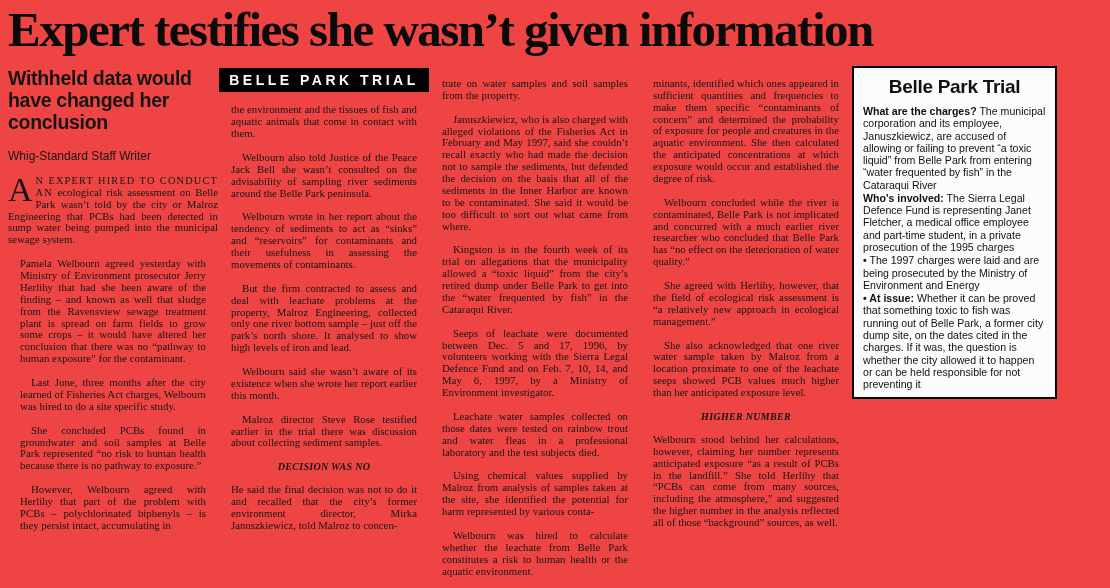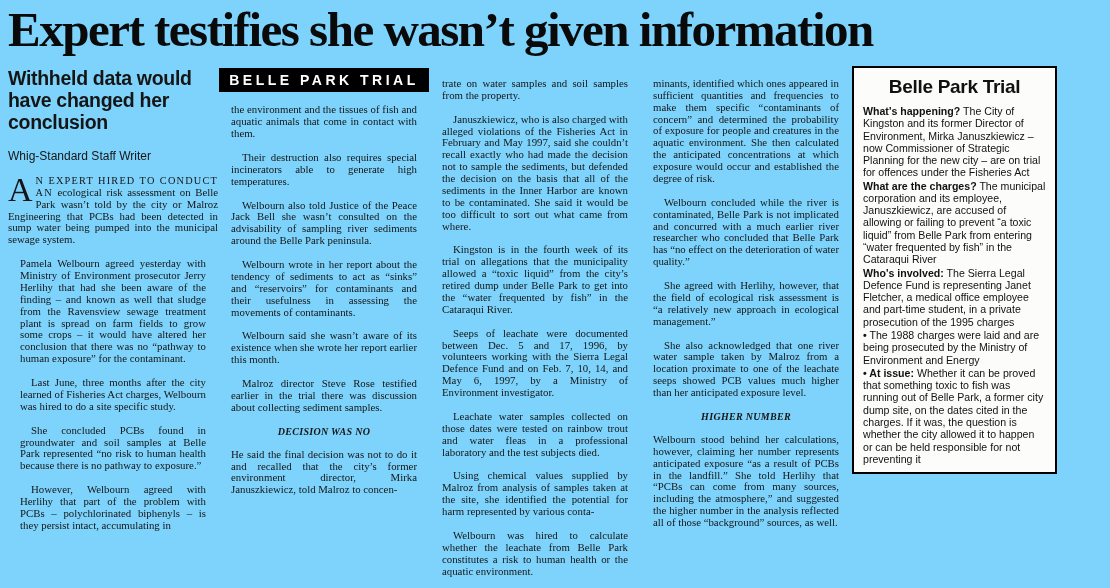--- a/index.html
+++ b/index.html
@@ -1,16 +1,16 @@
 <!DOCTYPE html>
 <html><head>
 <meta charset="utf-8">
 <style>
   html,body{margin:0;padding:0;background:#e9e9e6;}
-  .page{position:relative;width:1110px;height:588px;background:#7dd3fc;color:#111;
+  .page{position:relative;width:1110px;height:588px;background:#ef4444;color:#111;
         box-sizing:border-box;padding:4px 8px;overflow:hidden;
         font-family:"Liberation Serif",serif;}
   .headline{font-family:"Liberation Serif",serif;font-weight:700;font-size:49px;
         letter-spacing:-1.5px;line-height:1.08;margin:0 0 9px 0;white-space:nowrap;
         color:#0a0a0a;}
   .content{display:flex;gap:1px;height:506px;align-items:flex-start;}
   .col{flex:0 0 210px;overflow:hidden;font-size:10.8px;line-height:1.1;
         text-align:justify;color:#151515;}
   .subheadline{font-family:"Liberation Sans",sans-serif;font-weight:700;font-size:19.5px;
         line-height:1.12;margin:2px 0 16px 0;text-align:left;letter-spacing:-.3px;}
@@ -56,23 +56,23 @@
           <p class="para">She concluded PCBs found in groundwater and soil samples at Belle Park represented “no risk to human health because there is no pathway to exposure.”</p>
           <p class="para">However, Welbourn agreed with Herlihy that part of the problem with PCBs – polychlorinated biphenyls – is they persist intact, accumulating in</p>
         </div>
     </div>
 
     <div class="col">
       <div class="banner">BELLE PARK TRIAL</div>
       <div class="plist">
 
       <p class="para">the environment and the tissues of fish and aquatic animals that come in contact with them.</p>
-          <p class="para">Their destruction also requires special incinerators able to generate high temperatures.</p>
           <p class="para">Welbourn also told Justice of the Peace Jack Bell she wasn’t consulted on the advisability of sampling river sediments around the Belle Park peninsula.</p>
           <p class="para">Welbourn wrote in her report about the tendency of sediments to act as “sinks” and “reservoirs” for contaminants and their usefulness in assessing the movements of contaminants.</p>
+          <p class="para">But the firm contracted to assess and deal with leachate problems at the property, Malroz Engineering, collected only one river bottom sample – just off the park’s north shore. It analysed to show high levels of iron and lead.</p>
           <p class="para">Welbourn said she wasn’t aware of its existence when she wrote her report earlier this month.</p>
           <p class="para">Malroz director Steve Rose testified earlier in the trial there was discussion about collecting sediment samples.</p>
         </div>
       <p class="mini-head">DECISION WAS NO</p>
       <div class="plist">
 
       <p class="para">He said the final decision was not to do it and recalled that the city’s former environment director, Mirka Januszkiewicz, told Malroz to concen-</p>
         </div>
     </div>
 
@@ -101,27 +101,26 @@
       <div class="plist">
 
       <p class="para">Welbourn stood behind her calculations, however, claiming her number represents anticipated exposure “as a result of PCBs in the landfill.” She told Herlihy that “PCBs can come from many sources, including the atmosphere,” and suggested the higher number in the analysis reflected all of those “background” sources, as well.</p>
         </div>
     </div>
 
     <div class="sidebar">
       <div class="sidebar-title">Belle Park Trial</div>
       <div>
 
-          <p class="sb-item"><span class="sb-lead">What's happening?</span> <span>The City of Kingston and its former Director of Environment, Mirka Januszkiewicz – now Commissioner of Strategic Planning for the new city – are on trial for offences under the Fisheries Act</span></p>
 
           <p class="sb-item"><span class="sb-lead">What are the charges?</span> <span>The municipal corporation and its employee, Januszkiewicz, are accused of allowing or failing to prevent “a toxic liquid” from Belle Park from entering “water frequented by fish” in the Cataraqui River</span></p>
 
 
           <p class="sb-item"><span class="sb-lead">Who's involved:</span> <span>The Sierra Legal Defence Fund is representing Janet Fletcher, a medical office employee and part-time student, in a private prosecution of the 1995 charges</span></p>
 
-          <p class="sb-item"><span class="sb-lead">•</span> <span>The 1988 charges were laid and are being prosecuted by the Ministry of Environment and Energy</span></p>
+          <p class="sb-item"><span class="sb-lead">•</span> <span>The 1997 charges were laid and are being prosecuted by the Ministry of Environment and Energy</span></p>
 
           <p class="sb-item"><span class="sb-lead">• At issue:</span> <span>Whether it can be proved that something toxic to fish was running out of Belle Park, a former city dump site, on the dates cited in the charges. If it was, the question is whether the city allowed it to happen or can be held responsible for not preventing it</span></p>
         </div>
     </div>
 
   </div>
 </div>
 
 </body></html>

